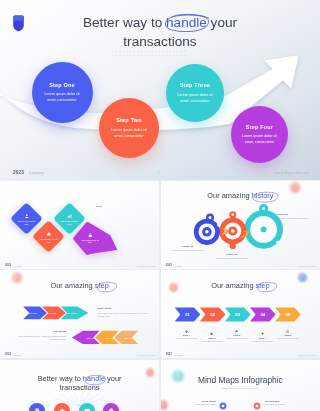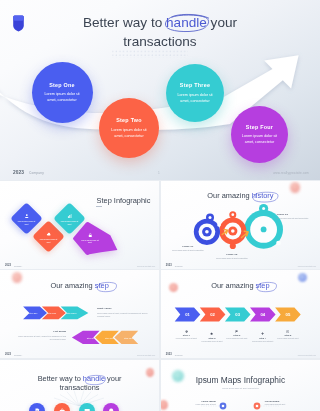--- a/index.html
+++ b/index.html
@@ -207,21 +207,20 @@
       <div class="sm">Company</div>
       <div class="pg">1</div>
       <div class="rt">www.reallygreatsite.com</div>
     </div>
   </div>
 
   <div class="grid">
 
   <div class="th r1 cL">
     <div class="th-bg"></div>
-    <div class="th-title t1">Step Infographic</div>
     <div class="hr1"></div>
     <div class="th-sub s1"></div>
 
     <div class="dia d1" style="background: rgb(74, 94, 240);">
       <div class="dia-in">
         <svg class="ic" viewBox="0 0 10 10">
               <circle cx="5" cy="3.1" r="2" fill="#fff"></circle>
               <path d="M0.8,9.6 C0.8,6.4 9.2,6.4 9.2,9.6 Z" fill="#fff"></path>
             </svg>
         <div class="tx">Lorem ipsum dolor sit amet</div>
@@ -479,21 +478,21 @@
             <rect x="3.4" y="7.9" width="3.2" height="0.8" rx="0.4" fill="#fff"></rect>
           </svg>
     </div>
 
   </div>
 
   <div class="th r3 cR">
     <div class="th-bg"></div>
     <div class="blob bl-teal6"></div>
     <div class="blob bl-red6"></div>
-    <div class="th-title t6">Ipsum Maps Infographic</div>
+    <div class="th-title t6">Mind Maps Infographic</div>
     <div class="th-sub s6">Lorem ipsum dolor sit amet consectetur</div>
 
     <svg class="mm" viewBox="0 0 159 50">
       <g stroke="#d5dde8" stroke-width="0.4" fill="none" stroke-dasharray="1.2 1.2">
         <path d="M40,13 L60,13"></path>
             <path d="M118,13 L98,13"></path>
         <path d="M40,31 L58,31"></path>
             <path d="M118,31 L100,31"></path>
       </g>
       <circle cx="62" cy="13" r="3.4" fill="#5b73e8"></circle>

